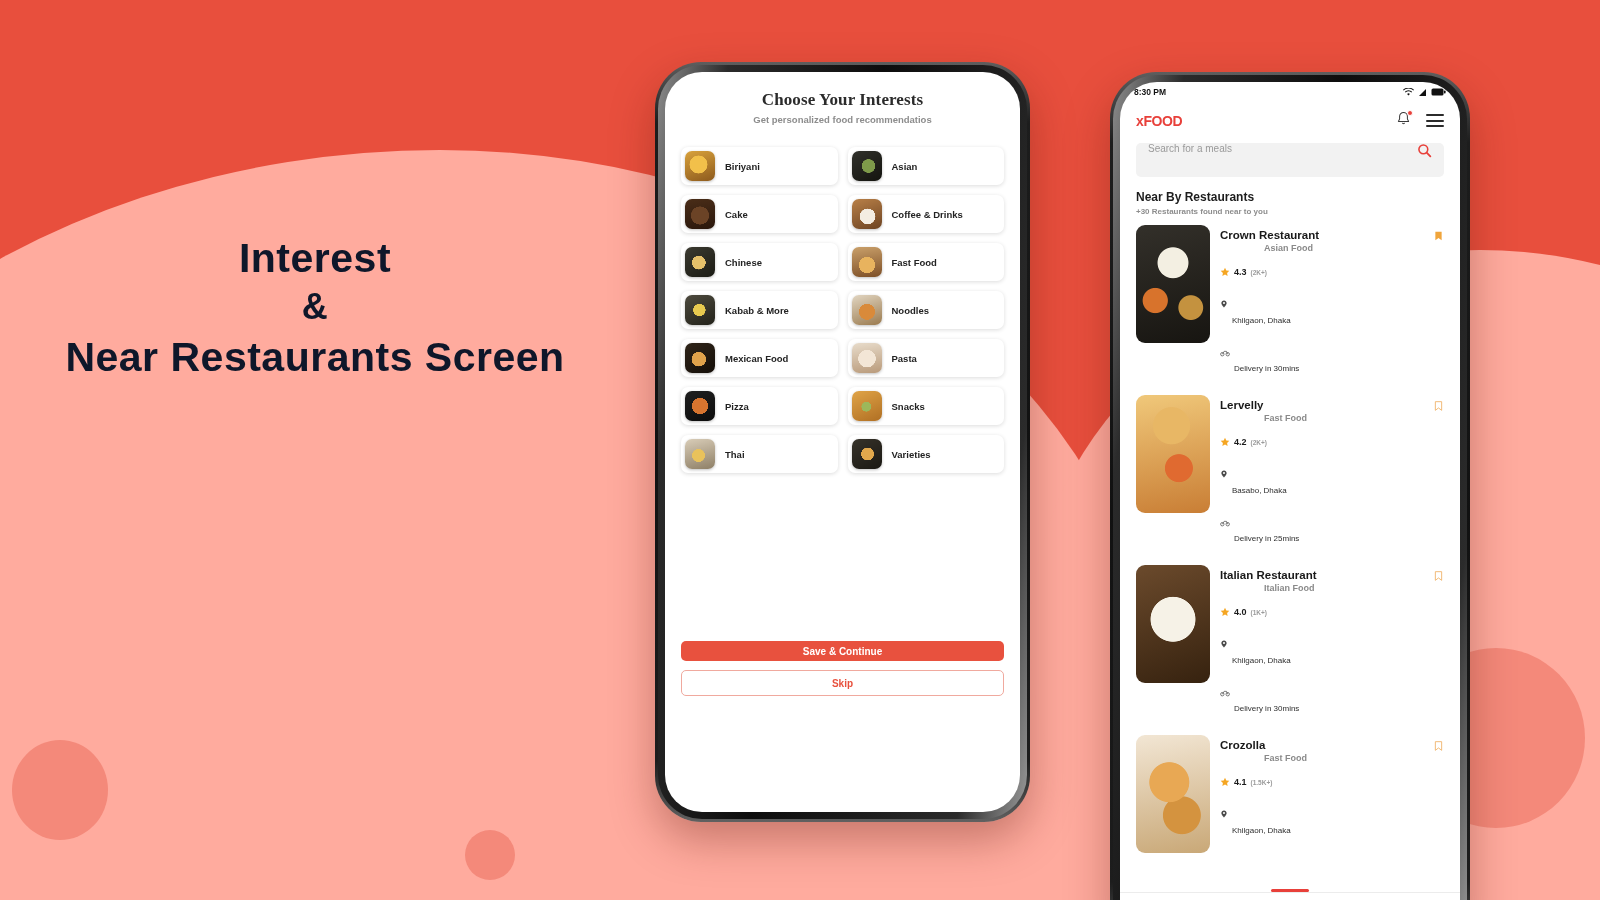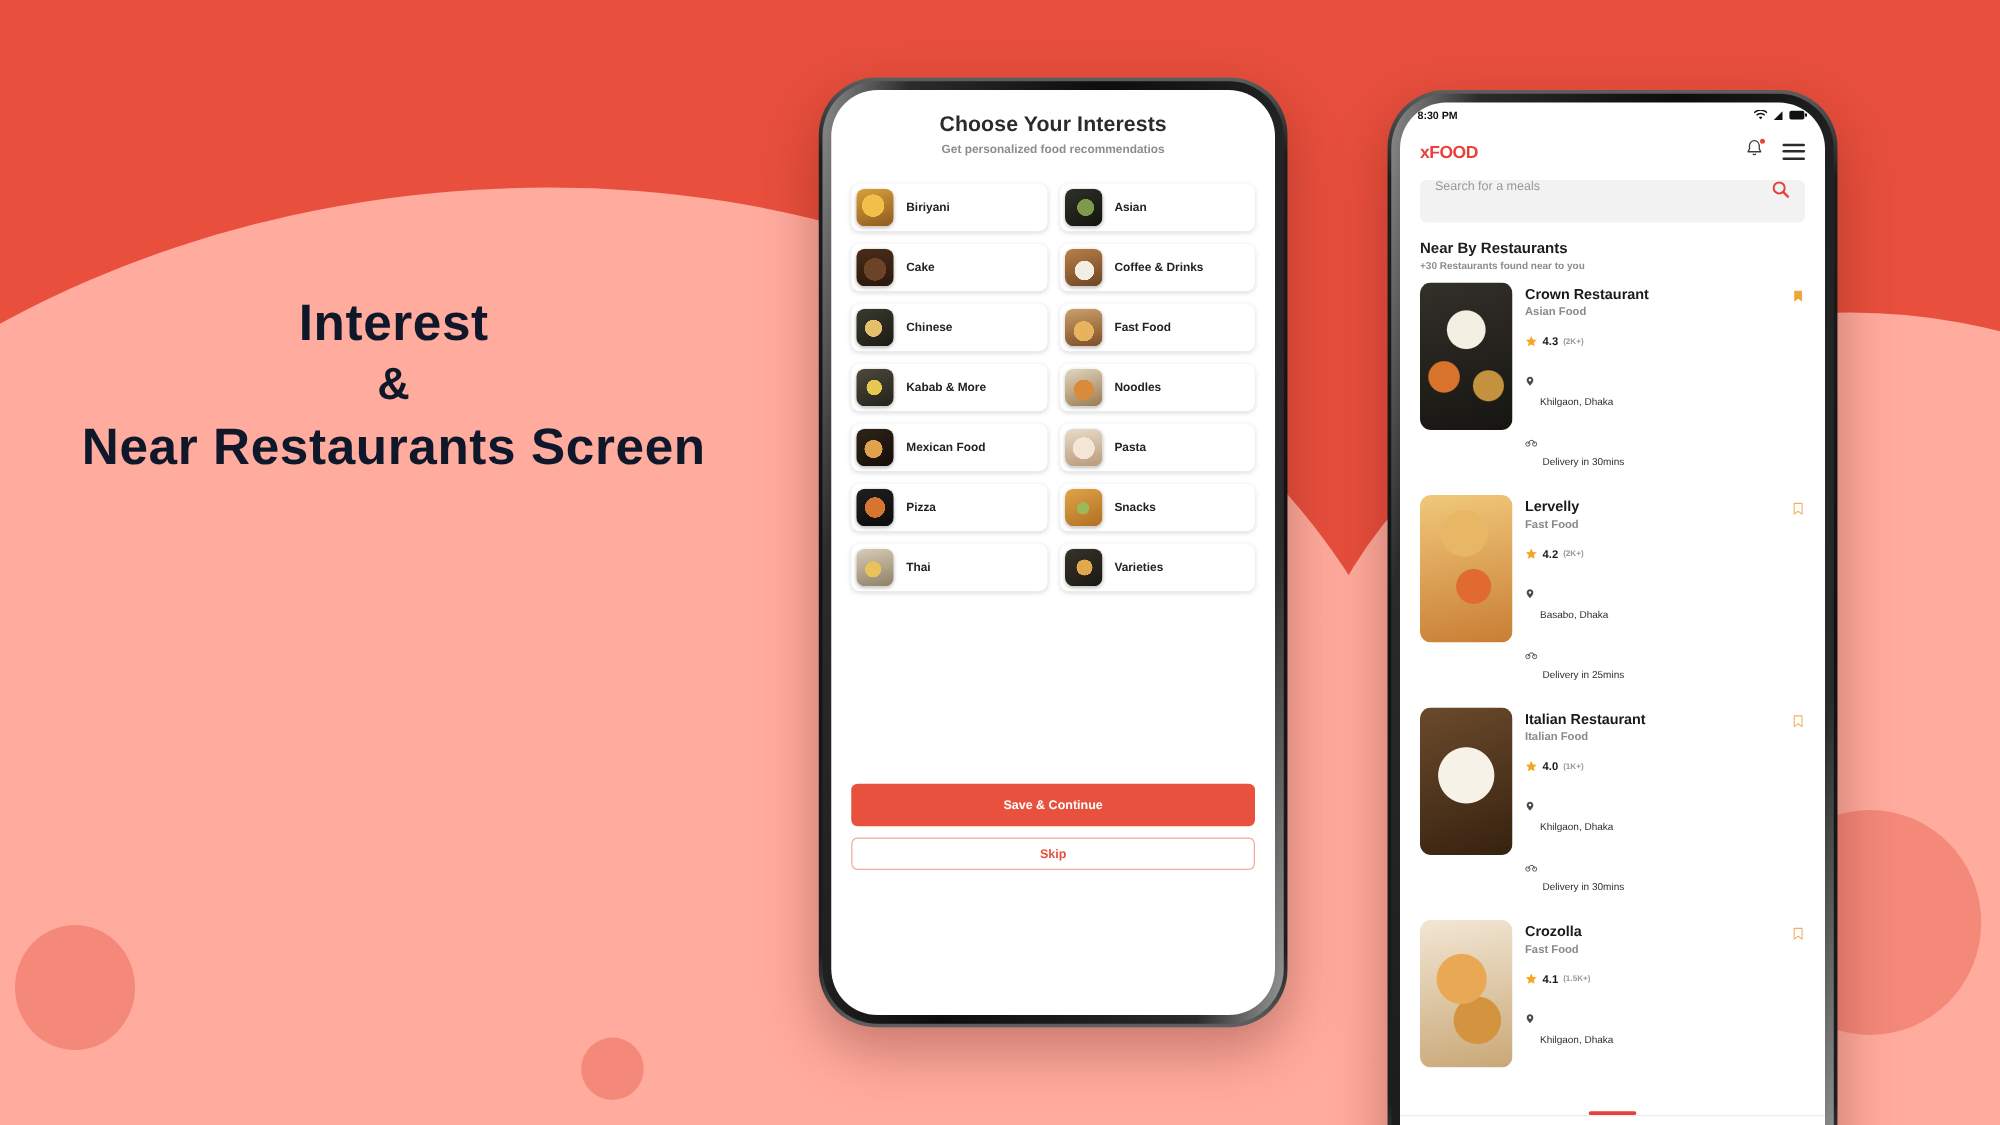--- a/index.html
+++ b/index.html
@@ -76,21 +76,21 @@
     background: #ffffff;
     border-radius: 37px;
     overflow: hidden;
     z-index: 2;
   }
   #phone-left  { left: 655px; top: 62px;  width: 375px; height: 760px; }
   #phone-right { left: 1110px; top: 72px; width: 360px; height: 880px; }
 
   
   .s1-head { padding: 18px 10px 0; text-align: center; }
-  .s1-title { font-size: 17px; font-weight: 600; color: #2b2b2b; letter-spacing: .1px; }
+  .s1-title { font-size: 17px; font-weight: 600; color: #2b2b2b; letter-spacing: .1px; font-family: Liberation Serif, serif; }
   .s1-sub   { font-size: 9.5px; color: #8d8d8d; margin-top: 4px; font-weight: 600; }
 
   .s1-grid {
     margin: 22px 16px 0;
     display: grid;
     grid-template-columns: 1fr 1fr;
     column-gap: 10px;
     row-gap: 10px;
   }
   .interest {
@@ -111,21 +111,21 @@
     background-size: cover;
     background-position: center;
     box-shadow: 0 1px 3px rgba(0,0,0,.25);
   }
   .interest .lbl { font-size: 9.5px; font-weight: 700; color: #232323; }
   .interest.selected .lbl { color: #ffffff; }
 
   .s1-actions { position: absolute; left: 16px; right: 16px; bottom: 116px; }
   .btn-primary {
     display:flex; align-items:center; justify-content:center;
-    height: 34px; border-radius: 5px;
+    height: 20px; border-radius: 5px;
     background: #E8513E; color: #fff;
     font-size: 10px; font-weight: 700;
     border: none; width: 100%;
   }
   .btn-ghost {
     display:flex; align-items:center; justify-content:center;
     height: 26px; border-radius: 5px; margin-top: 9px;
     background: #fff; color: #E8513E;
     font-size: 10px; font-weight: 700;
     border: 1px solid #F0A99E; width: 100%;
@@ -180,21 +180,21 @@
     padding: 0 16px 16px;
   }
   .rest-img {
     width: 74px; height: 118px;
     border-radius: 9px;
     flex: 0 0 74px;
     background-size: cover; background-position: center;
   }
   .rest-body { flex: 1; position: relative; padding-top: 4px; }
   .rest-name { font-size: 11.5px; font-weight: 700; color: #191919; }
-  .rest-cat { font-size: 9px; color: #8a8a8a; margin-top: 2px; font-weight: 600; }
+  .rest-cat { font-size: 9px; color: #8a8a8a; margin-top: 2px; font-weight: 600; margin-left: 44px; }
   .rest-meta { margin-top: 14px; }
   .meta-row { display:flex; align-items:center; gap:4px; margin-bottom: 6px; }
   .meta-row .txt { font-size: 8px; font-weight: 400; color: #2e2e2e; margin-top: 33px; }
   .meta-row .rate { font-size: 9px; font-weight: 700; color: #1a1a1a; }
   .meta-row .count { font-size: 6.5px; color: #9a9a9a; font-weight: 600; }
   .bookmark { position: absolute; right: 0; top: 4px; }
 
   .bottomnav {
     position: absolute; left: 0; right: 0; bottom: 0;
     height: 50px;

